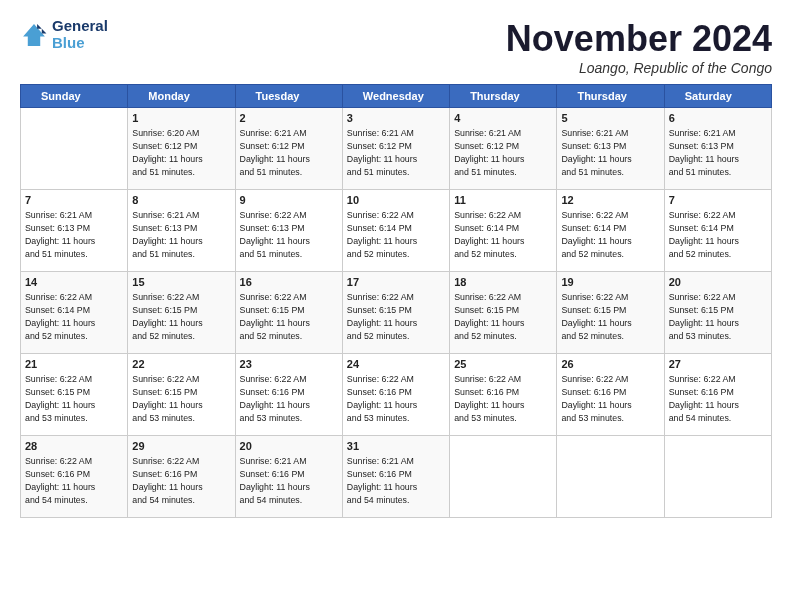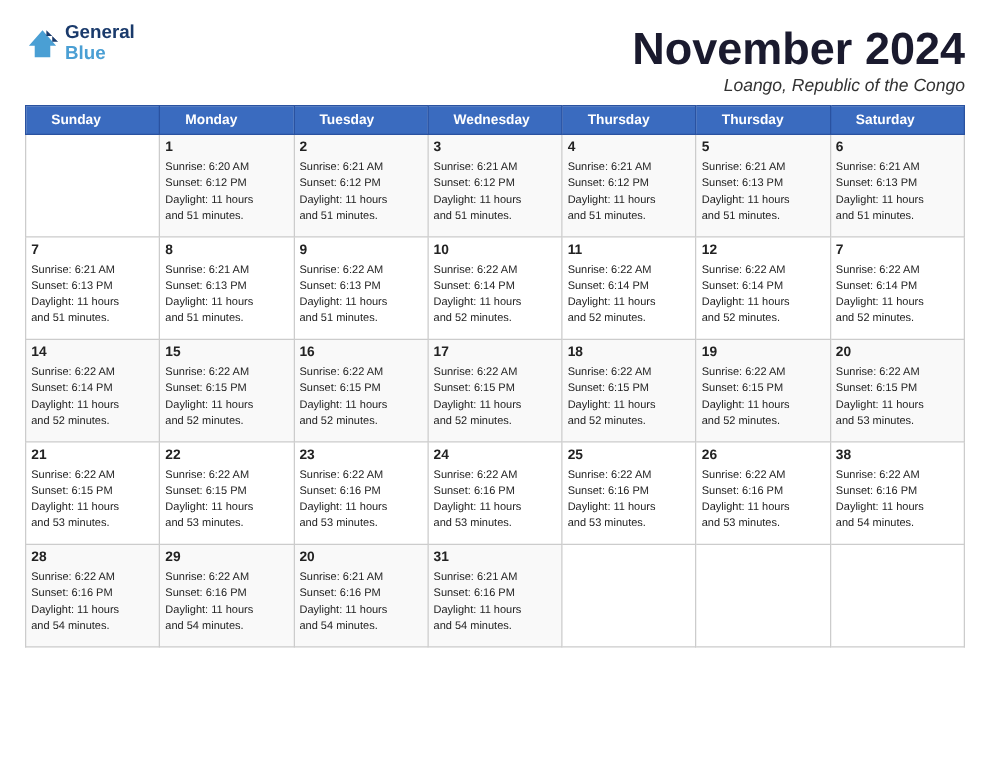--- a/index.html
+++ b/index.html
@@ -313,21 +313,21 @@
 and 53 minutes.</div>
           </td>
           <td>
             <span class="day-number">26</span>
             <div class="day-info" style="white-space: pre-wrap;">Sunrise: 6:22 AM
 Sunset: 6:16 PM
 Daylight: 11 hours
 and 53 minutes.</div>
           </td>
           <td>
-            <span class="day-number">38</span>
+            <span class="day-number">27</span>
             <div class="day-info" style="white-space: pre-wrap;">Sunrise: 6:22 AM
 Sunset: 6:16 PM
 Daylight: 11 hours
 and 54 minutes.</div>
           </td>
         </tr>
         <tr>
           <td>
             <span class="day-number">28</span>
             <div class="day-info" style="white-space: pre-wrap;">Sunrise: 6:22 AM

